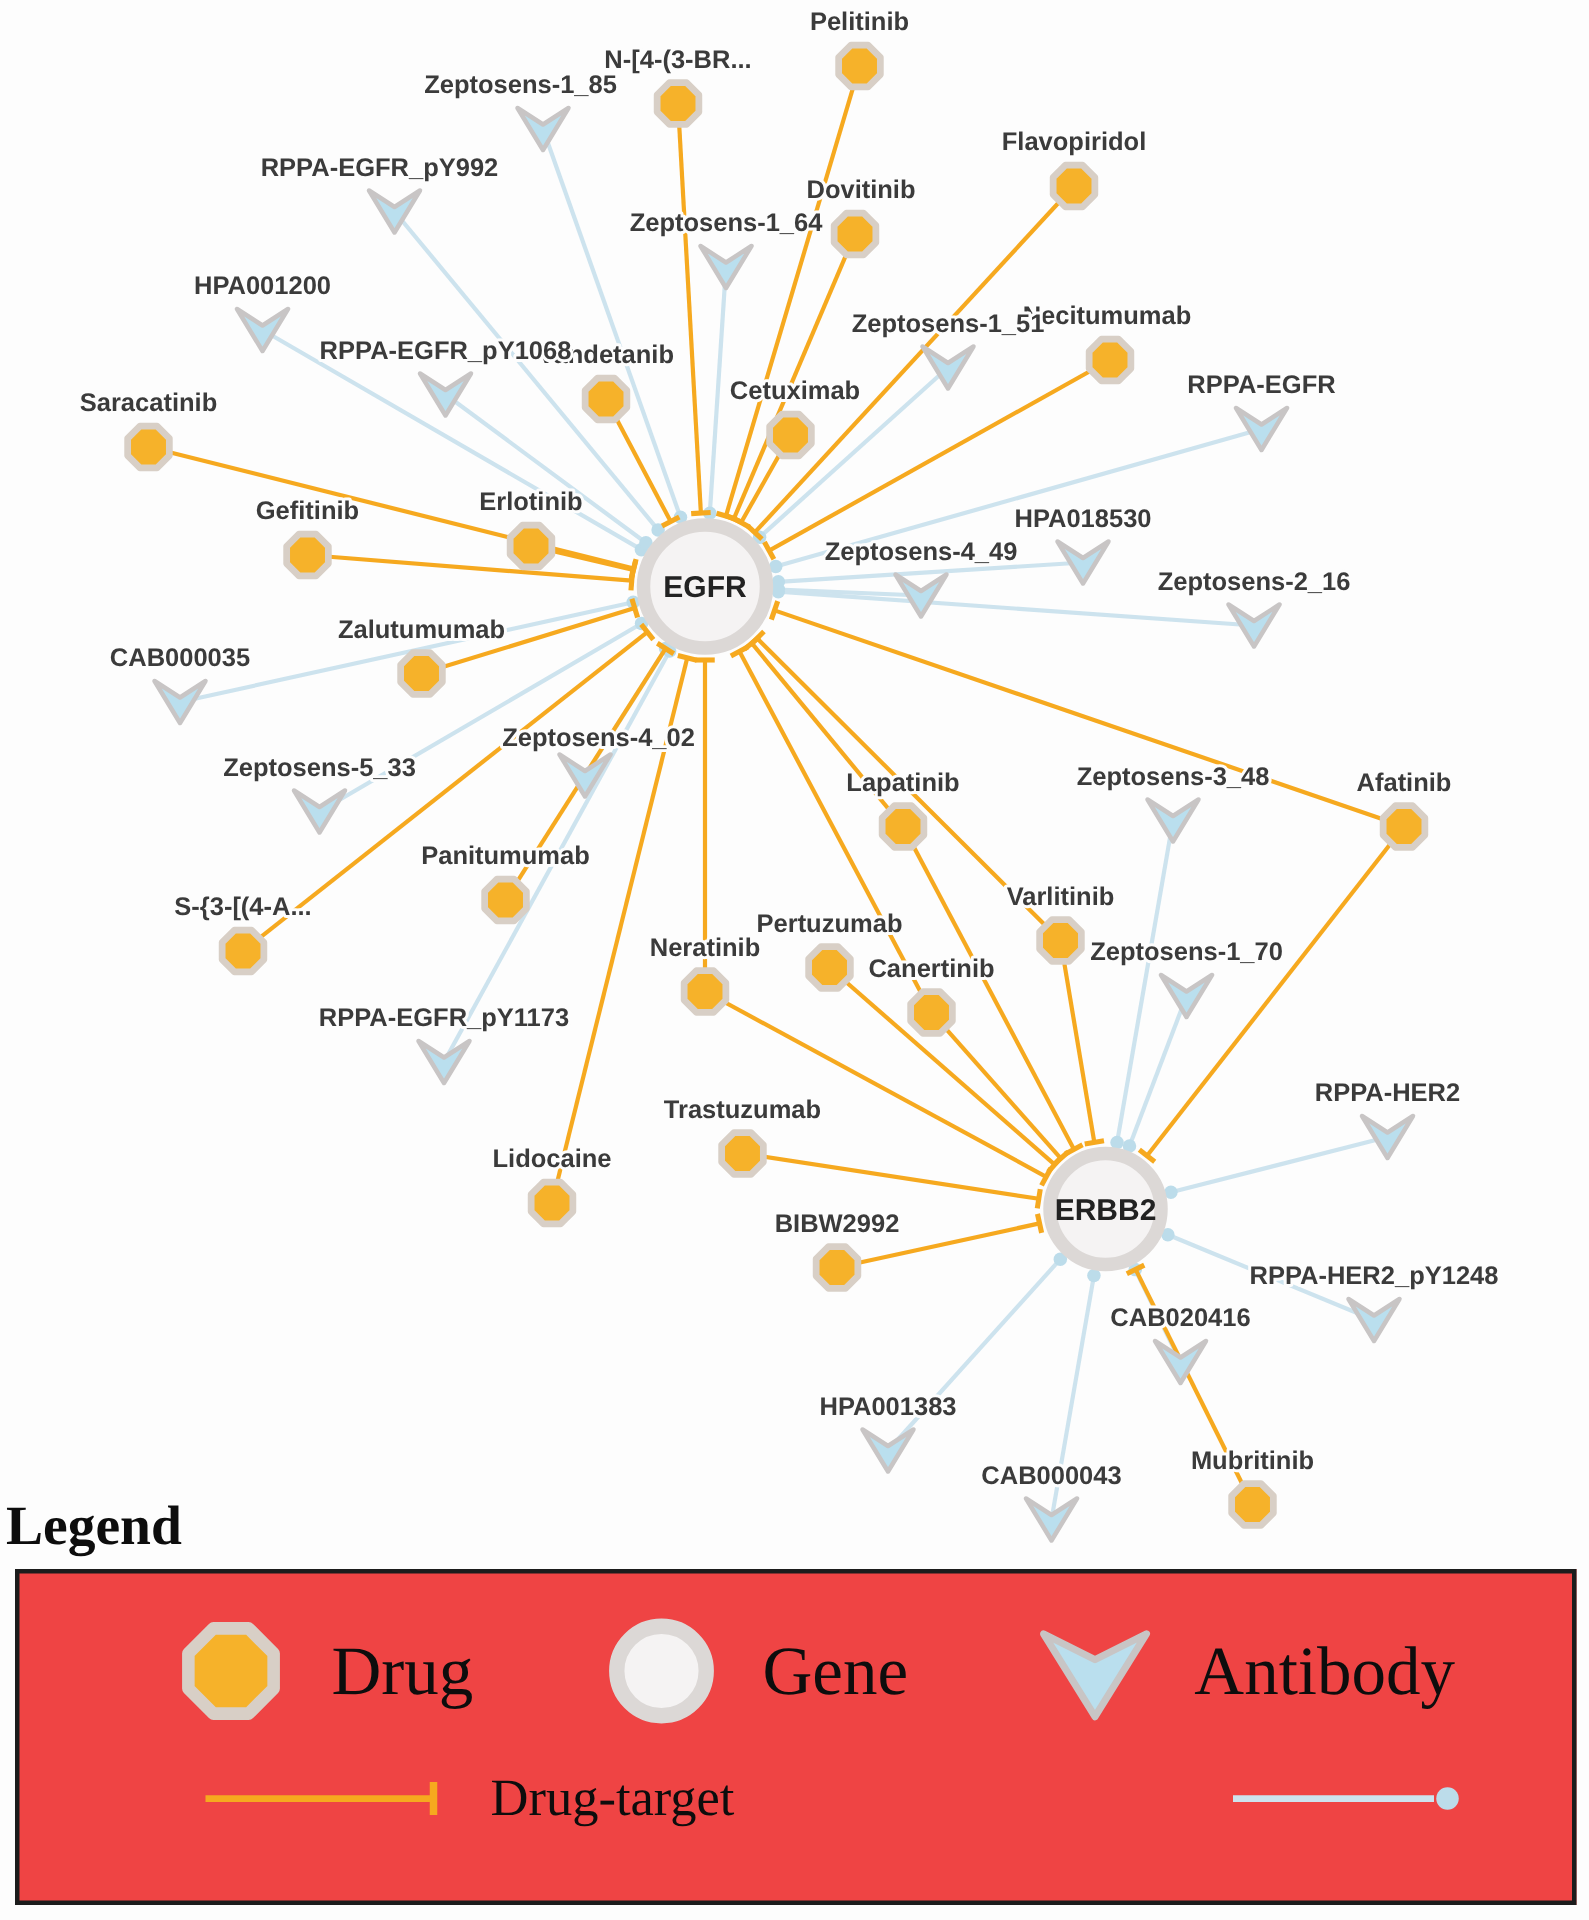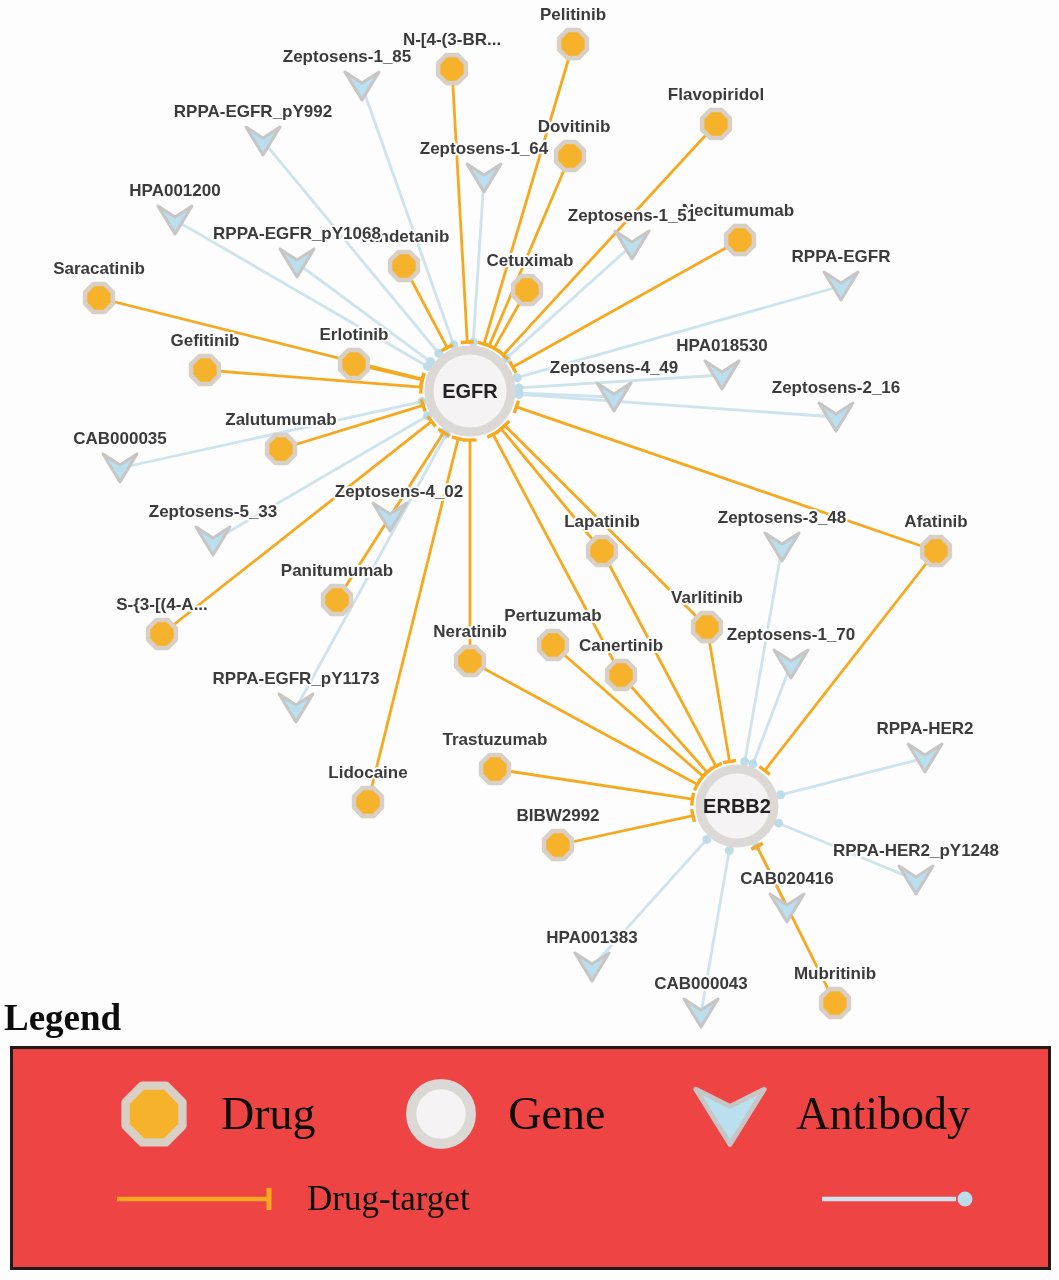--- a/index.html
+++ b/index.html
@@ -18,21 +18,21 @@
   .legend-title{
     position:absolute;left:4px;top:996px;
     font-family:"Liberation Serif",serif;font-size:37px;font-weight:700;color:#0d0d0d;
   }
   .legend-box{
     position:absolute;left:10px;top:1046px;width:1041px;height:224px;
     box-sizing:border-box;border:3px solid #1c1c1c;background:#ef4444;
   }
   .legend-row{display:flex;align-items:center;}
   .nodes-row{padding:24px 78px 0 100px;justify-content:space-between;}
-  .edges-row{padding:26px 70px 0 100px;justify-content:space-between;}
+  .edges-row{padding:26px 70px 0 100px;justify-content:space-between;margin-left:20px;}
   .legend-item{display:flex;align-items:center;gap:26px;}
   .li-label{font-family:"Liberation Serif",serif;font-size:46px;color:#0d0d0d;line-height:1;}
   .li-label-sm{font-family:"Liberation Serif",serif;font-size:35px;color:#0d0d0d;line-height:1;}
 </style>
 </head>
 <body>
 
 <div class="stage">
 
   <svg id="net" width="1059" height="1280" viewBox="0 0 1059 1280">

